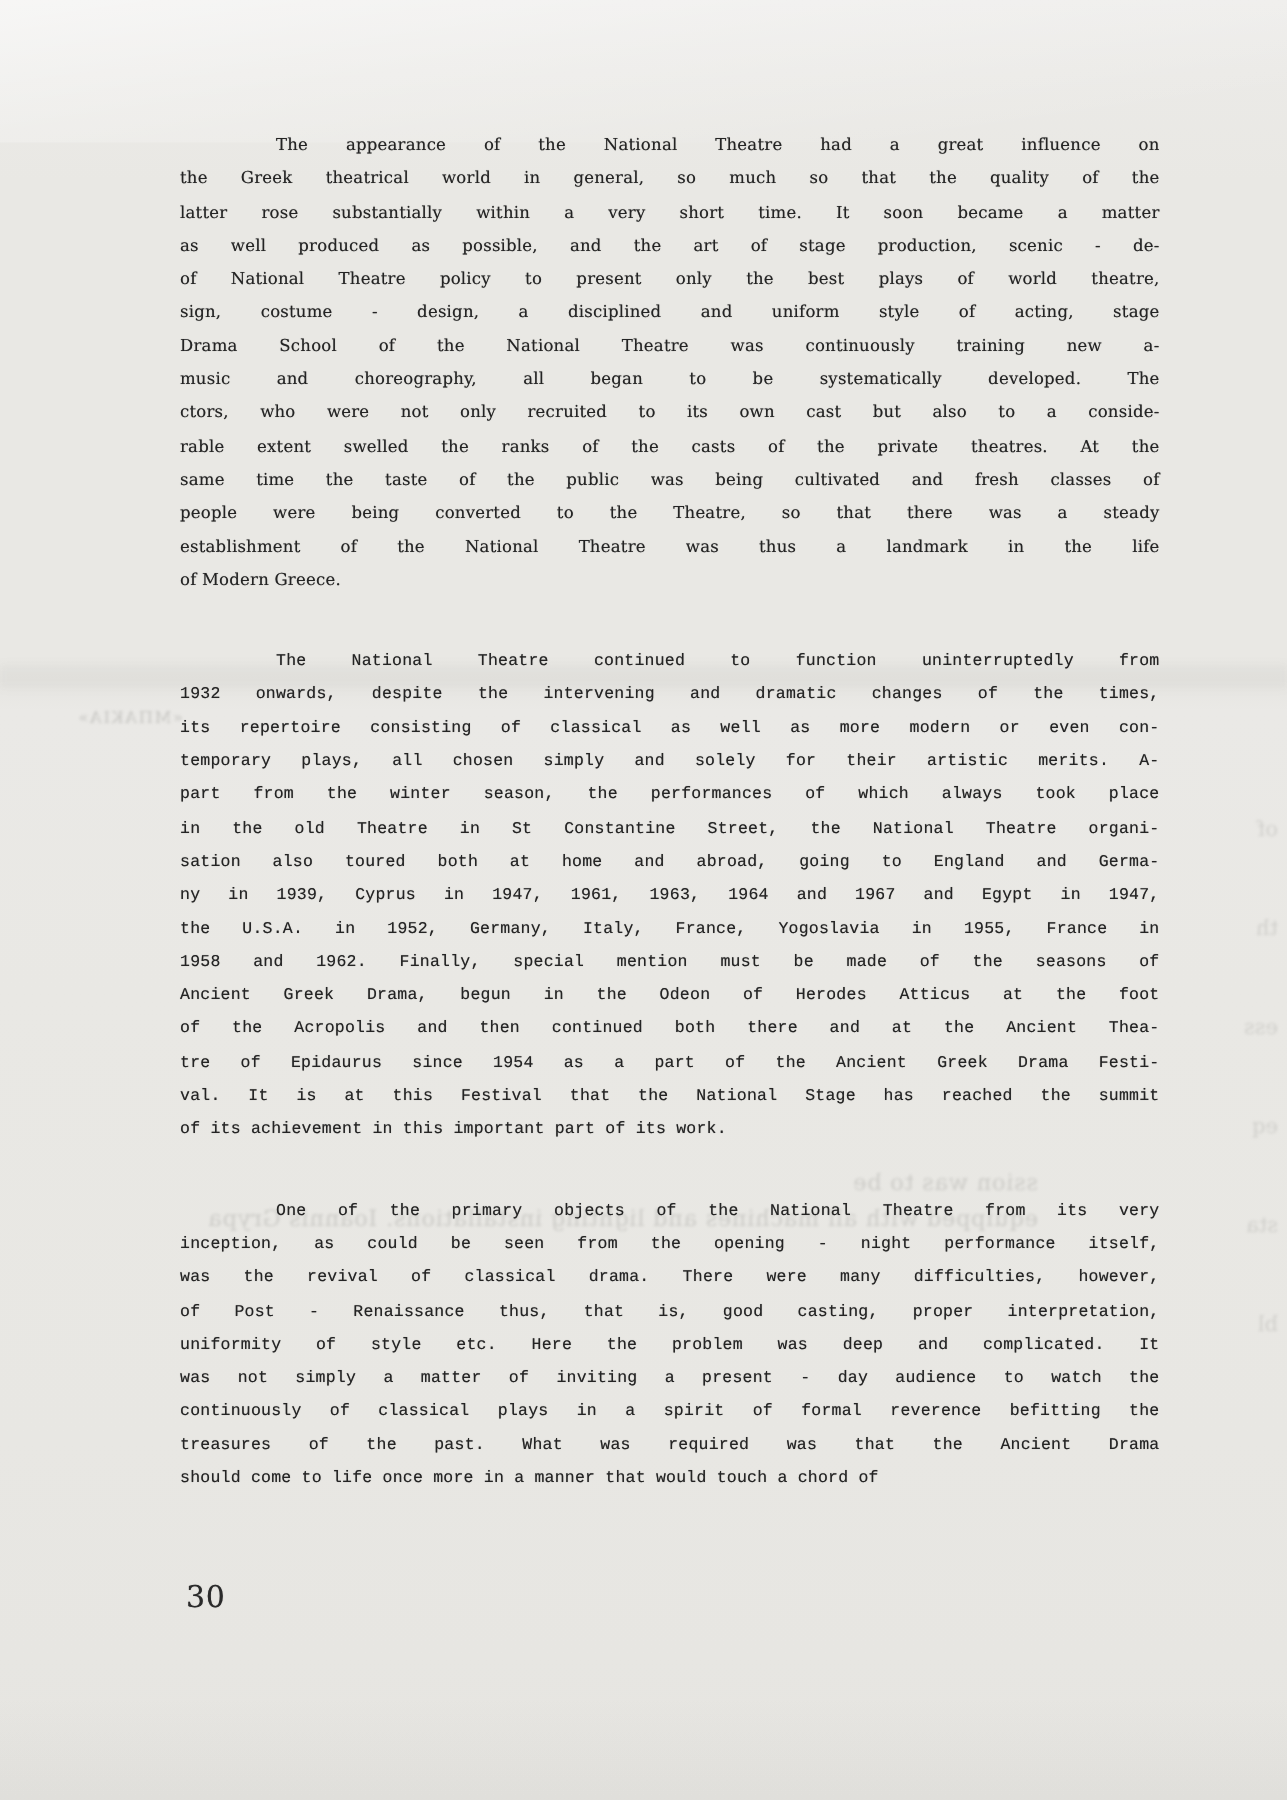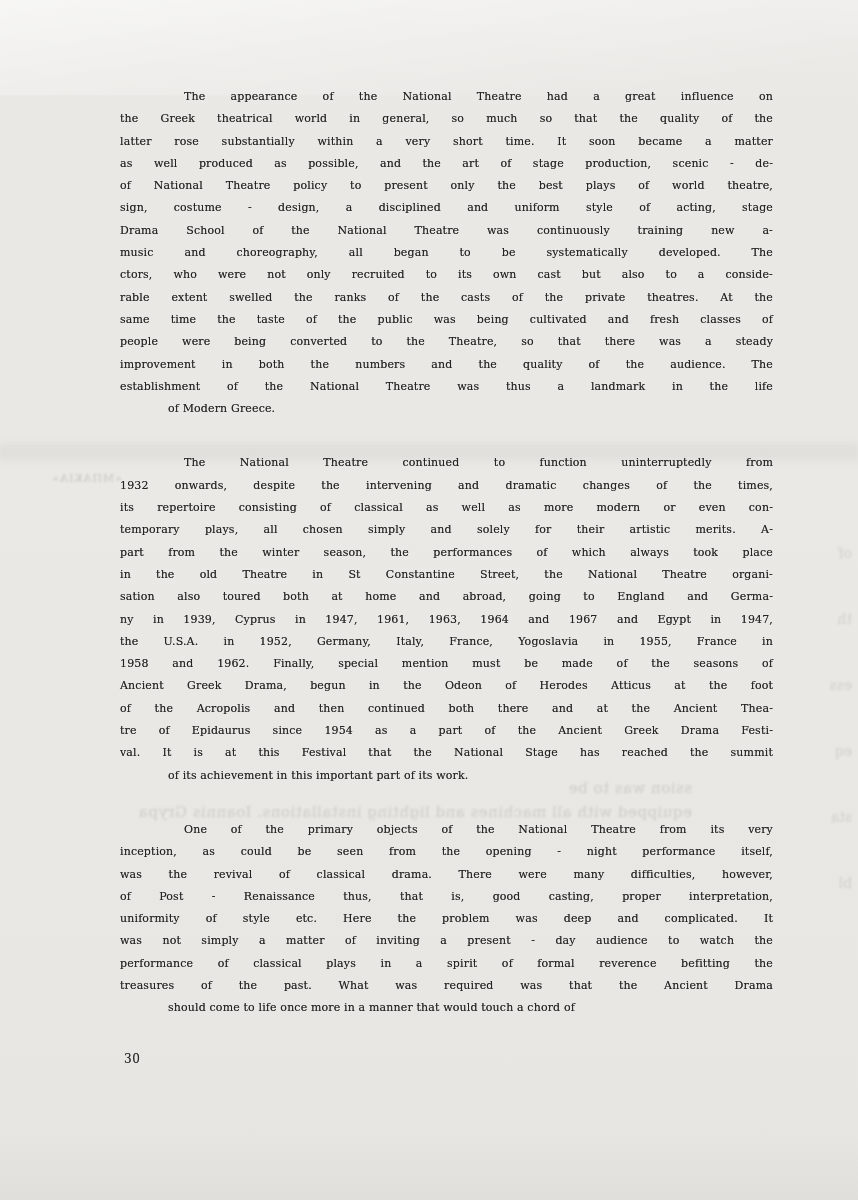--- a/index.html
+++ b/index.html
@@ -64,39 +64,38 @@
     position: absolute;
     left: 120px;
     top: 86px;
     width: 653px;
     font-size: 11px;
     line-height: 22.3px;
     color: #242424;
     letter-spacing: 0.15px;
     text-shadow: 0 0 0.5px rgba(30,30,30,0.55);
   }
-  .para + .para { margin-top: 32px; }
+  .para + .para { margin-top: 32px; font-family: Liberation Mono, monospace; }
   .para .line {
     text-align: justify;
     text-align-last: justify;
     white-space: normal;
   }
   .para .line.last {
     text-align-last: left;
-    margin-left: 48px;
   }
   .para .line:first-child {
     text-indent: 64px;
   }
 
   .pagenum {
     position: absolute;
     left: 124px;
     top: 1052px;
-    font-size: 12px;
+    font-size: 20px;
     color: #2a2a2a;
     letter-spacing: 0.5px;
     text-shadow: 0 0 0.5px rgba(30,30,30,0.5);
     text-align: right;
   }
 
   
   .ghost {
     position: absolute;
     color: #8a8a86;
@@ -162,21 +161,20 @@
         <div class="line">latter rose substantially within a very short time. It soon became a matter</div>
         <div class="line">as well produced as possible, and the art of stage production, scenic - de-</div>
         <div class="line">of National Theatre policy to present only the best plays of world theatre,</div>
         <div class="line">sign, costume - design, a disciplined and uniform style of acting, stage</div>
         <div class="line">Drama School of the National Theatre was continuously training new a-</div>
         <div class="line">music and choreography, all began to be systematically developed. The</div>
         <div class="line">ctors, who were not only recruited to its own cast but also to a conside-</div>
         <div class="line">rable extent swelled the ranks of the casts of the private theatres.  At the</div>
         <div class="line">same time the taste of the public was being cultivated and fresh classes of</div>
         <div class="line">people were being converted to the Theatre, so that there was a steady</div>
-        <div class="line">improvement in both the numbers and the quality of the audience. The</div>
         <div class="line">establishment of the National Theatre was thus a landmark in the life</div>
         <div class="line last">of Modern Greece.</div>
       </div>
     <div class="para">
         <div class="line">The National Theatre continued to function uninterruptedly from</div>
         <div class="line">1932 onwards, despite the intervening and dramatic changes of the times,</div>
         <div class="line">its repertoire consisting of classical as well as more modern or even con-</div>
         <div class="line">temporary plays, all chosen simply and solely for their artistic merits. A-</div>
         <div class="line">part from the winter season, the performances of which always took place</div>
         <div class="line">in the old Theatre in St Constantine Street, the National Theatre organi-</div>
@@ -190,20 +188,20 @@
         <div class="line">val. It is at this Festival that the National Stage has reached the summit</div>
         <div class="line last">of its achievement in this important part of its work.</div>
       </div>
     <div class="para">
         <div class="line">One of the primary objects of the National Theatre from its very</div>
         <div class="line">inception, as could be seen from the opening - night performance itself,</div>
         <div class="line">was the revival of classical drama. There were many difficulties, however,</div>
         <div class="line">of Post - Renaissance thus, that is, good casting, proper interpretation,</div>
         <div class="line">uniformity of style etc. Here the problem was deep and complicated. It</div>
         <div class="line">was not simply a matter of inviting a present - day audience to watch the</div>
-        <div class="line">performance of classical plays in a spirit of formal reverence befitting the</div>
+        <div class="line">continuously of classical plays in a spirit of formal reverence befitting the</div>
         <div class="line">treasures of the past. What was required was that the  Ancient Drama</div>
         <div class="line last">should come to life once more in a manner that would touch a chord of</div>
       </div>
   </div>
 
   <div class="pagenum">30</div>
 </div>
 
 </body></html>

